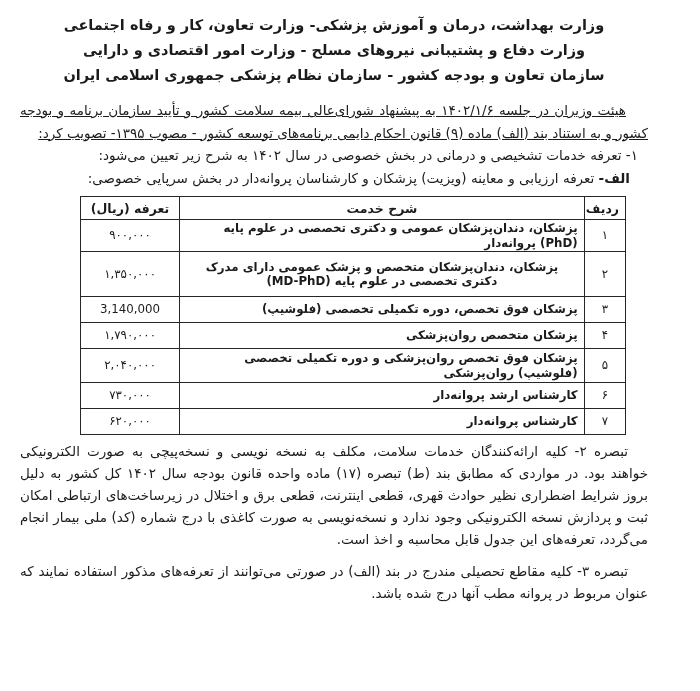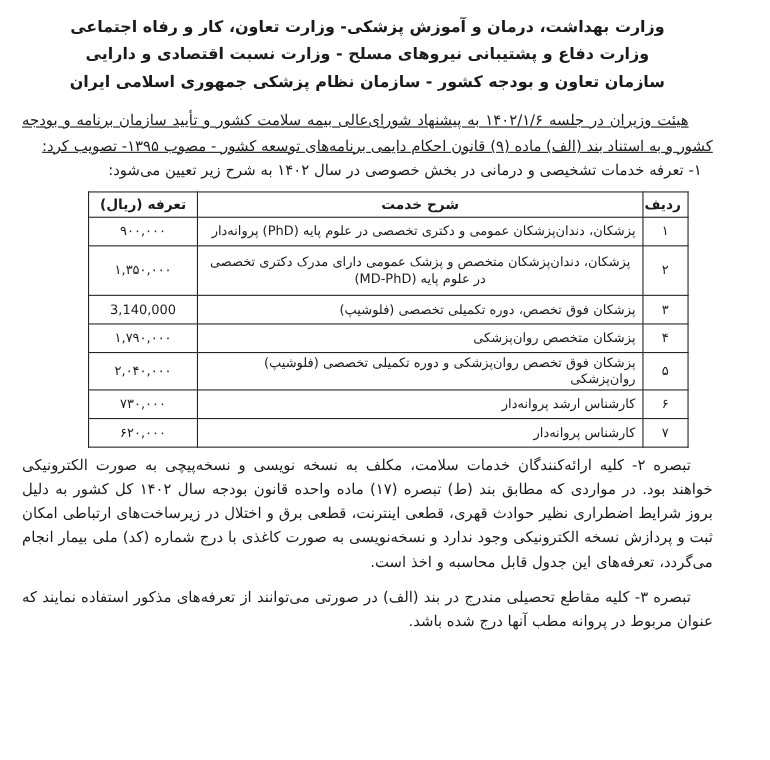--- a/index.html
+++ b/index.html
@@ -64,39 +64,40 @@
     font-size: 11.8px;
     line-height: 14.5px;
     height: 23px;
   }
   tr.row-2 td { height: 42px; }
   tr.row-5 td { height: 31px; }
   .col-no  { width: 40px; }
   .col-svc { width: 392px; }
   .col-trf { width: 96px; }
   td.no-cell  { text-align: center; }
-  td.svc-cell { text-align: right; }
+  td.svc-cell { text-align: right; font-weight: bold; }
   td.svc-cell.centered { text-align: center; }
   td.trf-cell { text-align: center; }
 </style>
 </head>
 <body>
 
 <div class="page">
 
   <div class="hdr">
     <div class="hdr-line">وزارت بهداشت، درمان و آموزش پزشکی- وزارت تعاون، کار و رفاه اجتماعی</div>
-    <div class="hdr-line">وزارت دفاع و پشتیبانی نیروهای مسلح - وزارت نسبت اقتصادی و دارایی</div>
+    <div class="hdr-line">وزارت دفاع و پشتیبانی نیروهای مسلح - وزارت امور اقتصادی و دارایی</div>
     <div class="hdr-line">سازمان تعاون و بودجه کشور - سازمان نظام پزشکی جمهوری اسلامی ایران</div>
   </div>
 
   <p class="body-par intro">هیئت وزیران در جلسه ۱۴۰۲/۱/۶ به پیشنهاد شورای‌عالی بیمه سلامت کشور و تأیید سازمان برنامه و بودجه کشور و به استناد بند (الف) ماده (۹) قانون احکام دایمی برنامه‌های توسعه کشور - مصوب ۱۳۹۵- تصویب کرد:</p>
 
   <p class="body-par item1">۱- تعرفه خدمات تشخیصی و درمانی در بخش خصوصی در سال ۱۴۰۲ به شرح زیر تعیین می‌شود:</p>
 
+  <p class="body-par alef"><b>الف-</b> <span>تعرفه ارزیابی و معاینه (ویزیت) پزشکان و کارشناسان پروانه‌دار در بخش سرپایی خصوصی:</span></p>
 
   <table class="tariff">
     <colgroup>
       <col class="col-no">
       <col class="col-svc">
       <col class="col-trf">
     </colgroup>
     <thead>
       <tr>
         <th>ردیف</th>

